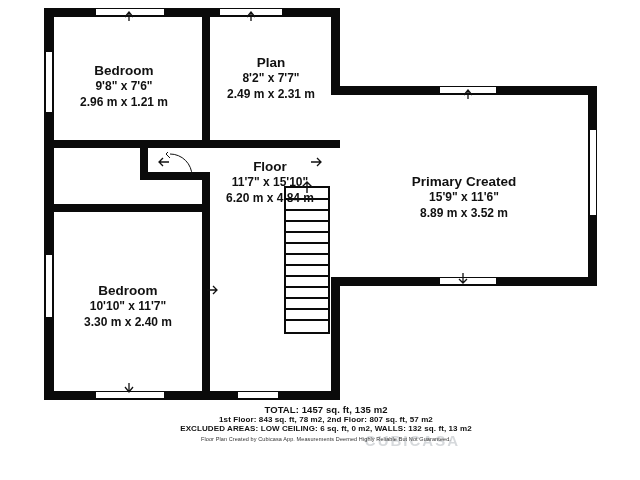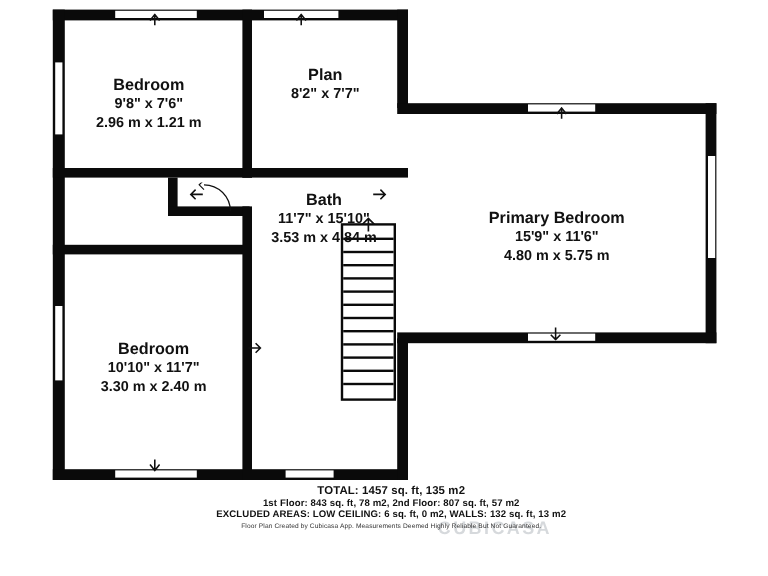--- a/index.html
+++ b/index.html
@@ -207,32 +207,33 @@
 
   <div class="room-label" style="left:52px; top:62px; width:144px;">
     <span class="name">Bedroom</span>
     <span class="dim-imp">9'8" x 7'6"</span>
     <span class="dim-met">2.96 m x 1.21 m</span>
   </div>
 
   <div class="room-label" style="left:198px; top:54px; width:146px;">
     <span class="name">Plan</span>
     <span class="dim-imp">8'2" x 7'7"</span>
+    <span class="dim-met">2.49 m x 2.31 m</span>
   </div>
 
   <div class="room-label" style="left:180px; top:158px; width:180px;">
-    <span class="name">Bath</span>
+    <span class="name">Floor</span>
     <span class="dim-imp">11'7" x 15'10"</span>
-    <span class="dim-met">3.53 m x 4.84 m</span>
+    <span class="dim-met">6.20 m x 4.84 m</span>
   </div>
 
   <div class="room-label" style="left:372px; top:173px; width:184px;">
-    <span class="name">Primary Bedroom</span>
+    <span class="name">Primary Created</span>
     <span class="dim-imp">15'9" x 11'6"</span>
-    <span class="dim-met">4.80 m x 5.75 m</span>
+    <span class="dim-met">8.89 m x 3.52 m</span>
   </div>
 
   <div class="room-label" style="left:52px; top:282px; width:152px;">
     <span class="name">Bedroom</span>
     <span class="dim-imp">10'10" x 11'7"</span>
     <span class="dim-met">3.30 m x 2.40 m</span>
   </div>
 
   <div class="watermark">CUBICASA</div>
 

